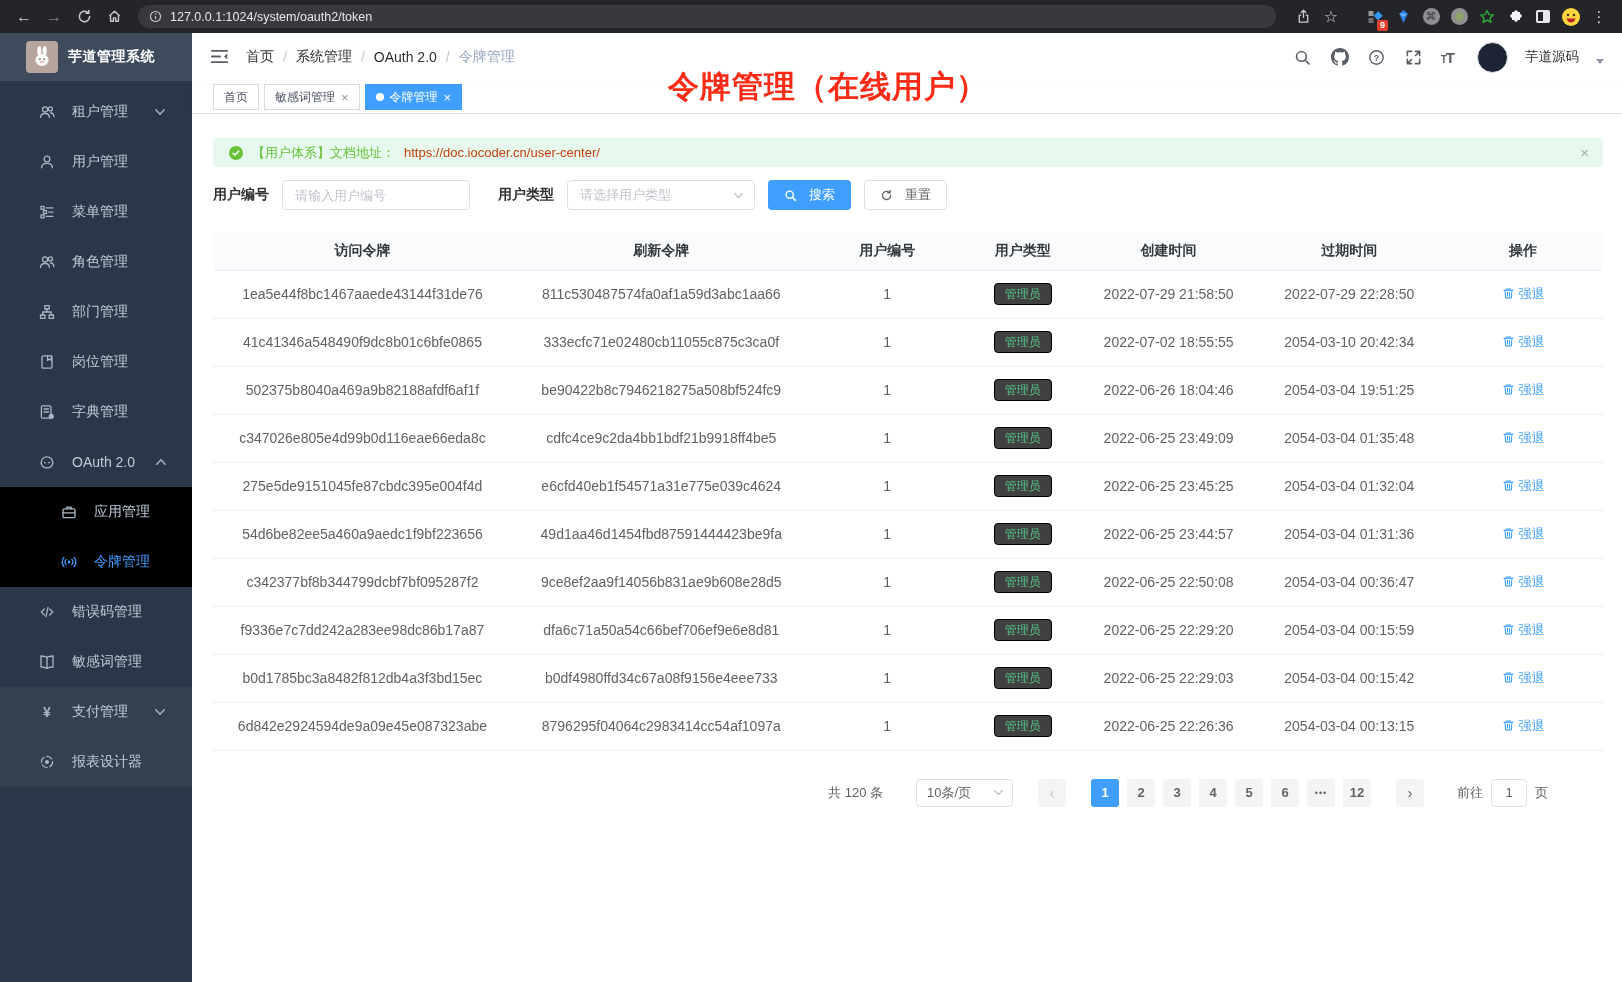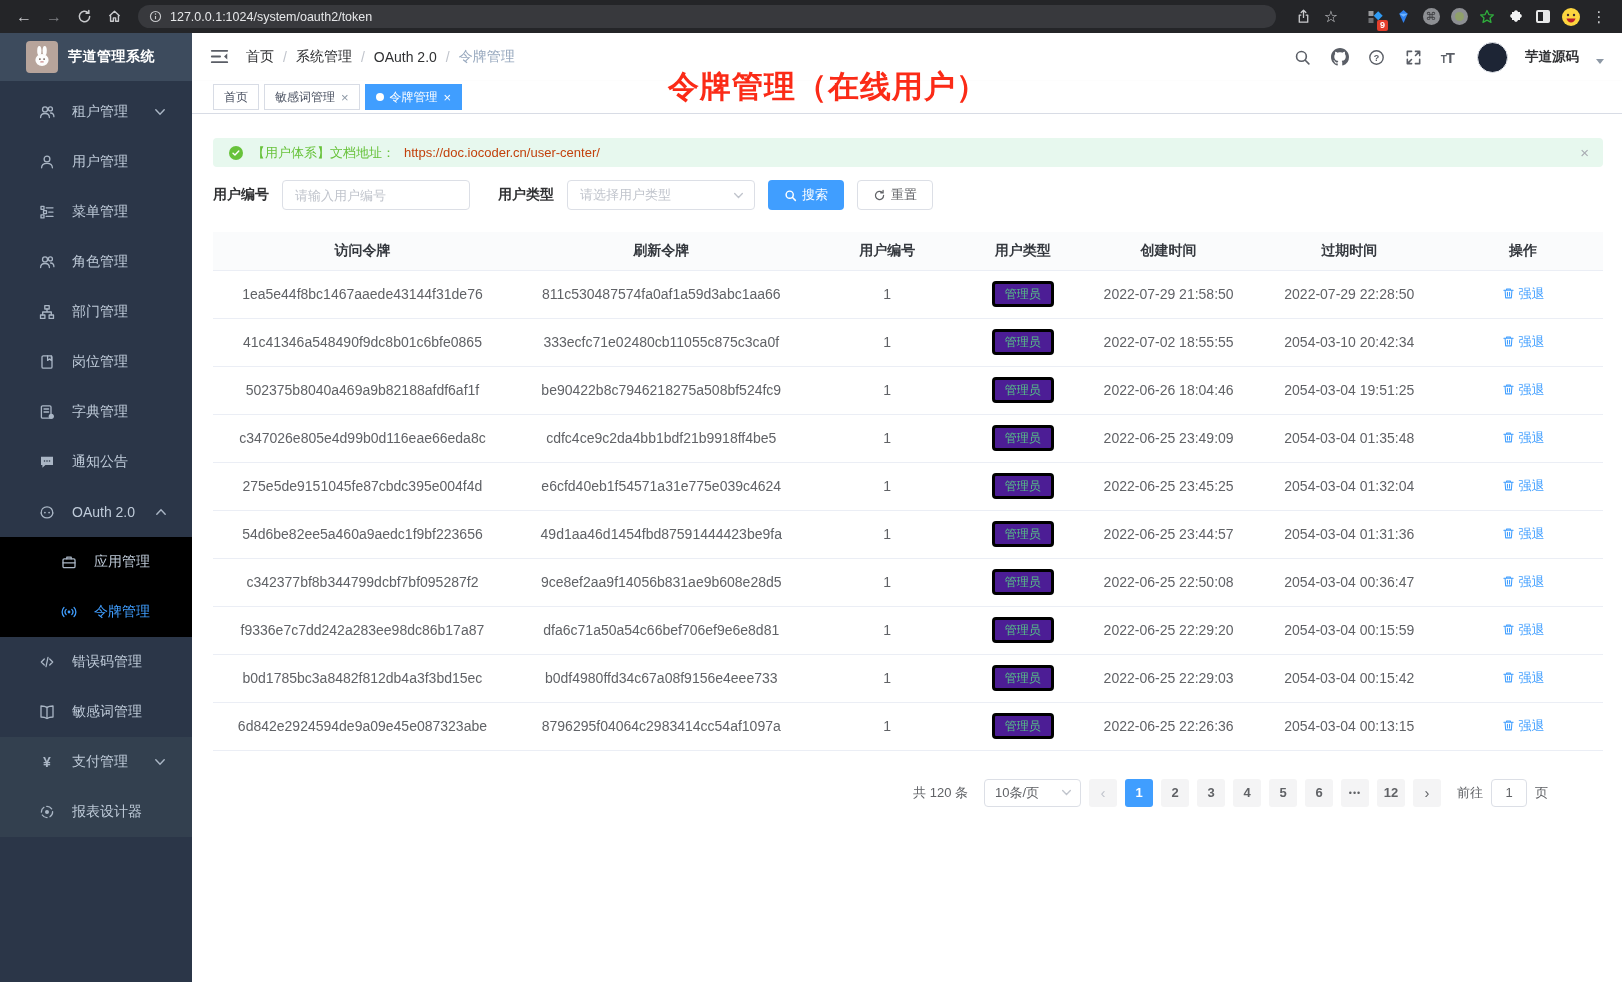--- a/index.html
+++ b/index.html
@@ -44,21 +44,21 @@
   .hamburger { width:20px; height:20px; color:#5a5e66; cursor:pointer; }
   .breadcrumb { display:flex; align-items:center; gap:9px; margin-left:16px; font-size:14px; }
   .crumb { color:#303133; font-weight:500; cursor:pointer; }
   .crumb.last { color:#97a8be; font-weight:400; cursor:default; }
   .crumb-sep { color:#c0c4cc; font-weight:400; }
   .nav-right { margin-left:auto; display:flex; align-items:center; gap:17px; }
   .nav-ico { width:20px; height:20px; color:#5a5e66; cursor:pointer; display:flex; align-items:center; justify-content:center; }
   .tt { font-size:15px; font-weight:bold; color:#5a5e66; letter-spacing:-1px; cursor:pointer; }
   .tt .t-small { font-size:10px; }
   .avatar { width:31px; height:31px; border-radius:50%; background:#1d2535; margin-left:6px; border:1px solid #e3e6ec; cursor:pointer; }
-  .username { font-size:13.5px; color:#303133; cursor:pointer;font-weight:bold; }
+  .username { font-size:13.5px; color:#303133; cursor:pointer; }
   .caret { width:0; height:0; border-left:4px solid transparent; border-right:4px solid transparent; border-top:5px solid #8d98a5; margin-top:8px; cursor:pointer; }
 
   
   .tabsbar { height:33px; background:#fff; border-bottom:1px solid #d8dce5; box-shadow:0 1px 3px rgba(0,0,0,.05); display:flex; align-items:center; padding-left:21px; gap:5px; }
   .tab { height:26px; display:inline-flex; align-items:center; gap:6px; padding:0 10px; border:1px solid #d8dce5; background:#fff; color:#495060; font-size:12px; cursor:pointer; }
   .tab .tab-close { font-size:13px; color:#8d98a5; line-height:1; cursor:pointer; }
   .tab.active { background:#409eff; border-color:#409eff; color:#fff; }
   .tab.active .tab-close { color:#fff; }
   .tab-dot { width:8px; height:8px; border-radius:50%; background:#fff; }
 
@@ -75,37 +75,37 @@
   .alert-close { position:absolute; right:14px; color:#a8abb2; font-size:15px; cursor:pointer; }
 
   .filters { margin-top:13px; display:flex; align-items:center; }
   .f-label { font-size:14px; font-weight:bold; color:#303133; margin-right:13px; }
   .f-input { width:188px; height:30px; border:1px solid #dcdfe6; border-radius:4px; padding:0 12px; font-size:13px; color:#606266; outline:none; font-family:inherit; }
   .f-input::placeholder { color:#c0c4cc; }
   .f-gap { width:28px; }
   .f-select { width:188px; height:30px; border:1px solid #dcdfe6; border-radius:4px; padding:0 10px 0 12px; display:flex; align-items:center; justify-content:space-between; cursor:pointer; }
   .f-select .sel-text { font-size:13px; color:#c0c4cc; }
   .f-select .icon { color:#c0c4cc; }
-  .btn { height:30px; border-radius:4px; display:inline-flex; align-items:center; gap:5px; padding:0 15px; font-size:13px; cursor:pointer; border:1px solid transparent; }
+  .btn { height:30px; border-radius:4px; display:inline-flex; align-items:center; gap:12px; padding:0 15px; font-size:13px; cursor:pointer; border:1px solid transparent; }
   .btn-primary { background:#409eff; color:#fff; margin-left:13px; }
   .btn-plain { background:#fff; color:#606266; border-color:#dcdfe6; margin-left:13px; }
   .btn .icon { width:13px; height:13px; }
 
   
   table { width:100%; border-collapse:collapse; table-layout:fixed; margin-top:22px; }
   col.c1,col.c2 { width:21.5%; } col.c3 { width:11%; } col.c4 { width:8.5%; }
   col.c5 { width:12.5%; } col.c6 { width:13.5%; } col.c7 { width:11.5%; }
   th { height:38px; background:#fafbfc; font-size:14px; color:#34383e; font-weight:bold; text-align:center; border-bottom:1px solid #ebeef5; }
   td { height:48px; font-size:14px; color:#606266; text-align:center; border-bottom:1px solid #ebeef5; white-space:nowrap; overflow:hidden; }
-  .badge { display:inline-block; background:#4c1d95; border:3px solid #000000; color:#57c287; font-size:12px; border-radius:4px; padding:3px 10px; line-height:1.2; }
+  .badge { display:inline-block; background:#404040; border:1px solid #000000; color:#57c287; font-size:12px; border-radius:4px; padding:3px 10px; line-height:1.2; }
   .action-link { display:inline-flex; align-items:center; gap:4px; color:#409eff; font-size:13px; cursor:pointer; text-decoration:none; }
   .action-link .icon { width:13px; height:13px; }
 
   
-  .pagination { margin:28px 55px 0 0; display:flex; align-items:center; justify-content:flex-end; gap:8px; font-size:13px; color:#606266; }
+  .pagination { margin:28px 55px 0 0; display:flex; align-items:center; justify-content:flex-end; gap:25px; font-size:13px; color:#606266; }
   .pg-total { margin-right:8px; }
   .pg-size { width:97px; height:28px; border:1px solid #dcdfe6; border-radius:4px; display:flex; align-items:center; justify-content:space-between; padding:0 8px 0 10px; cursor:pointer; }
   .pg-size .icon { color:#c0c4cc; }
   .page-btn { min-width:28px; height:28px; background:#f4f4f5; border-radius:3px; display:inline-flex; align-items:center; justify-content:center; font-weight:bold; color:#606266; cursor:pointer; padding:0 4px; }
   .page-btn.active { background:#409eff; color:#fff; }
   .page-btn.nav { font-weight:normal; font-size:15px; }
   .page-btn.disabled { color:#c0c4cc; cursor:default; }
   .pg-goto { margin-left:8px; display:flex; align-items:center; gap:8px; }
   .pg-input { width:36px; height:28px; border:1px solid #dcdfe6; border-radius:4px; text-align:center; font-size:13px; color:#606266; outline:none; font-family:inherit; }
 </style>
@@ -277,31 +277,20 @@
         <div class="menu-item">
           <span class="icon ">
             <svg width="16" height="16" viewBox="0 0 16 16" fill="none" stroke="currentColor" stroke-width="1.3" stroke-linecap="round" stroke-linejoin="round">
               <rect x="2.4" y="1.8" width="9.6" height="12.4" rx="1.2"></rect>
               <line x1="5" y1="5" x2="9.6" y2="5"></line>
               <line x1="5" y1="8" x2="9.6" y2="8"></line>
               <circle cx="12.3" cy="12.3" r="2.6" fill="currentColor" stroke="none"></circle>
             </svg>
           </span>
           <span class="mlabel">字典管理</span>
-        </div>
-        <div class="menu-item">
-          <span class="icon ">
-            <svg width="16" height="16" viewBox="0 0 16 16" fill="none" stroke="currentColor" stroke-width="1.3" stroke-linecap="round" stroke-linejoin="round">
-              <path d="M2 2.8h12v8.2H6.4L3.4 13.8v-2.8H2z" fill="currentColor" stroke="none"></path>
-              <circle cx="5.5" cy="7" r=".8" fill="#2b3648" stroke="none"></circle>
-              <circle cx="8" cy="7" r=".8" fill="#2b3648" stroke="none"></circle>
-              <circle cx="10.5" cy="7" r=".8" fill="#2b3648" stroke="none"></circle>
-            </svg>
-          </span>
-          <span class="mlabel">通知公告</span>
         </div>
         <div class="menu-item">
           <span class="icon ">
             <svg width="16" height="16" viewBox="0 0 16 16" fill="none" stroke="currentColor" stroke-width="1.3" stroke-linecap="round" stroke-linejoin="round">
               <path d="M2.2 9c0-3.8 2.4-6.2 5.8-6.2S13.8 5.2 13.8 9"></path>
               <path d="M2.2 9a5.8 4.9 0 0011.6 0"></path>
               <circle cx="5.9" cy="8.6" r=".9" fill="currentColor" stroke="none"></circle>
               <circle cx="10.1" cy="8.6" r=".9" fill="currentColor" stroke="none"></circle>
             </svg>
           </span>

